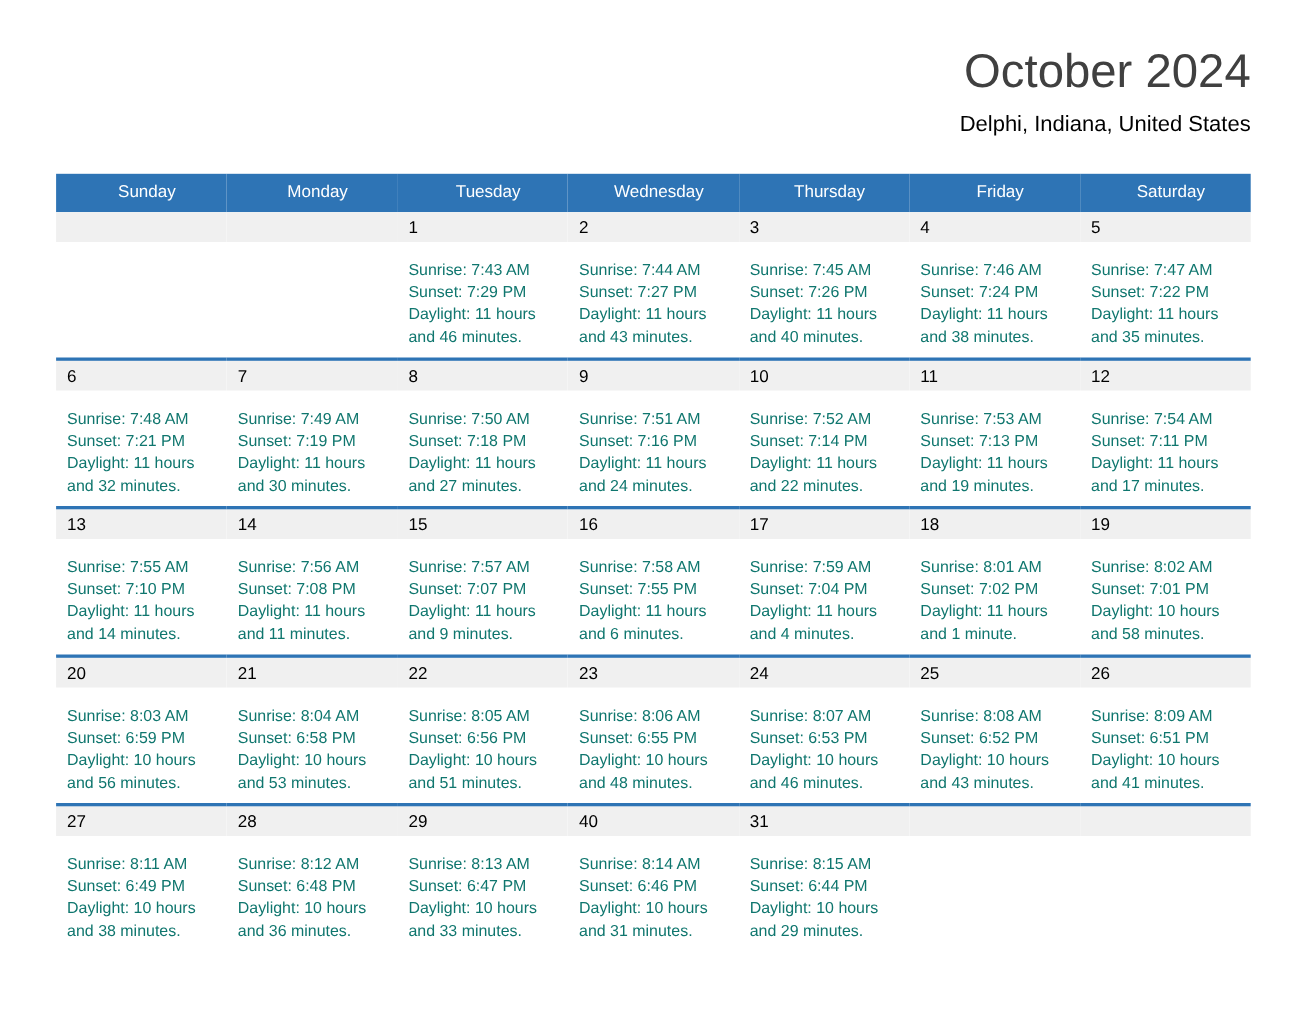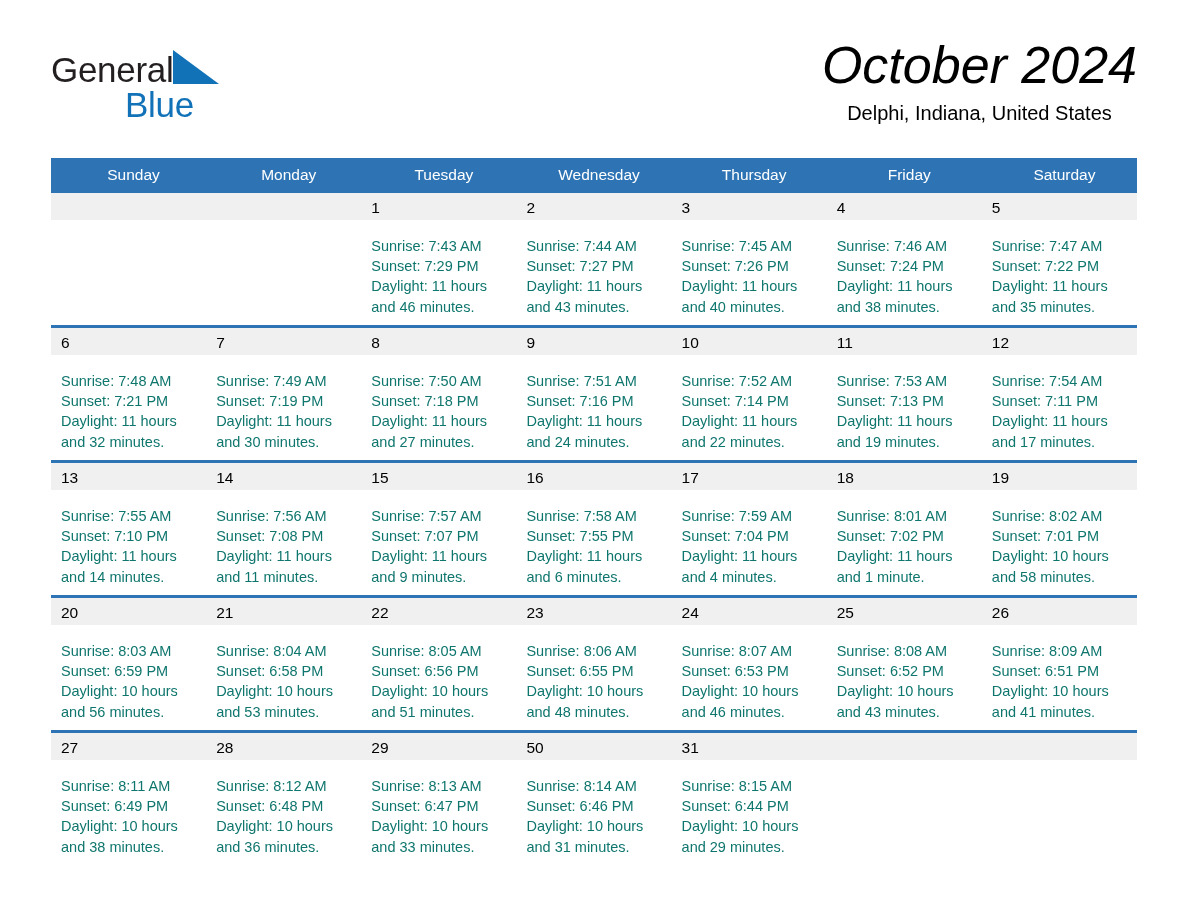--- a/index.html
+++ b/index.html
@@ -59,25 +59,24 @@
     margin-left: 74px;
     margin-top: -4px;
   }
   .title-block {
     position: absolute;
     right: 0;
     top: 0;
     text-align: right;
   }
   .month-title {
-    font-size: 52px;
+    font-size: 43px;
     line-height: 50px;
-    color: #000000;
+    color: #404040;
     white-space: nowrap;
-    font-style: italic;
   }
   .location-title {
     font-size: 20px;
     line-height: 32px;
     color: #000;
     white-space: nowrap;
     margin-top: 7px;
     text-align: center;
   }
 
@@ -142,28 +141,20 @@
   .cell-body .ln { display: block; white-space: nowrap; }
   .cell-body .ln.wrap { white-space: normal; }
 </style>
 </head>
 <body>
 
 <div class="page">
 
   <div class="header">
 
-    <div class="brand">
-      <span class="brand-line1">
-        <span>General</span><span class="brand-tri"><svg width="46" height="34" viewBox="0 0 46 34" xmlns="http://www.w3.org/2000/svg">
-              <polygon points="0,0 46,34 0,34" fill="#1272b8"></polygon>
-            </svg></span>
-      </span>
-      <span class="brand-line2">Blue</span>
-    </div>
 
     <div class="title-block">
       <div class="month-title">October 2024</div>
       <div class="location-title">Delphi, Indiana, United States</div>
     </div>
 
   </div>
 
   <div class="calendar">
     <table class="cal-table">
@@ -494,21 +485,21 @@
                 <div class="daynum-band">29</div>
                 <div class="cell-body">
                   <span class="ln">Sunrise: 8:13 AM</span>
                   <span class="ln">Sunset: 6:47 PM</span>
                   <span class="ln wrap">Daylight: 10 hours and 33 minutes.</span>
                 </div>
               </div>
             </td>
             <td>
               <div class="cell-inner">
-                <div class="daynum-band">50</div>
+                <div class="daynum-band">40</div>
                 <div class="cell-body">
                   <span class="ln">Sunrise: 8:14 AM</span>
                   <span class="ln">Sunset: 6:46 PM</span>
                   <span class="ln wrap">Daylight: 10 hours and 31 minutes.</span>
                 </div>
               </div>
             </td>
             <td>
               <div class="cell-inner">
                 <div class="daynum-band">31</div>

